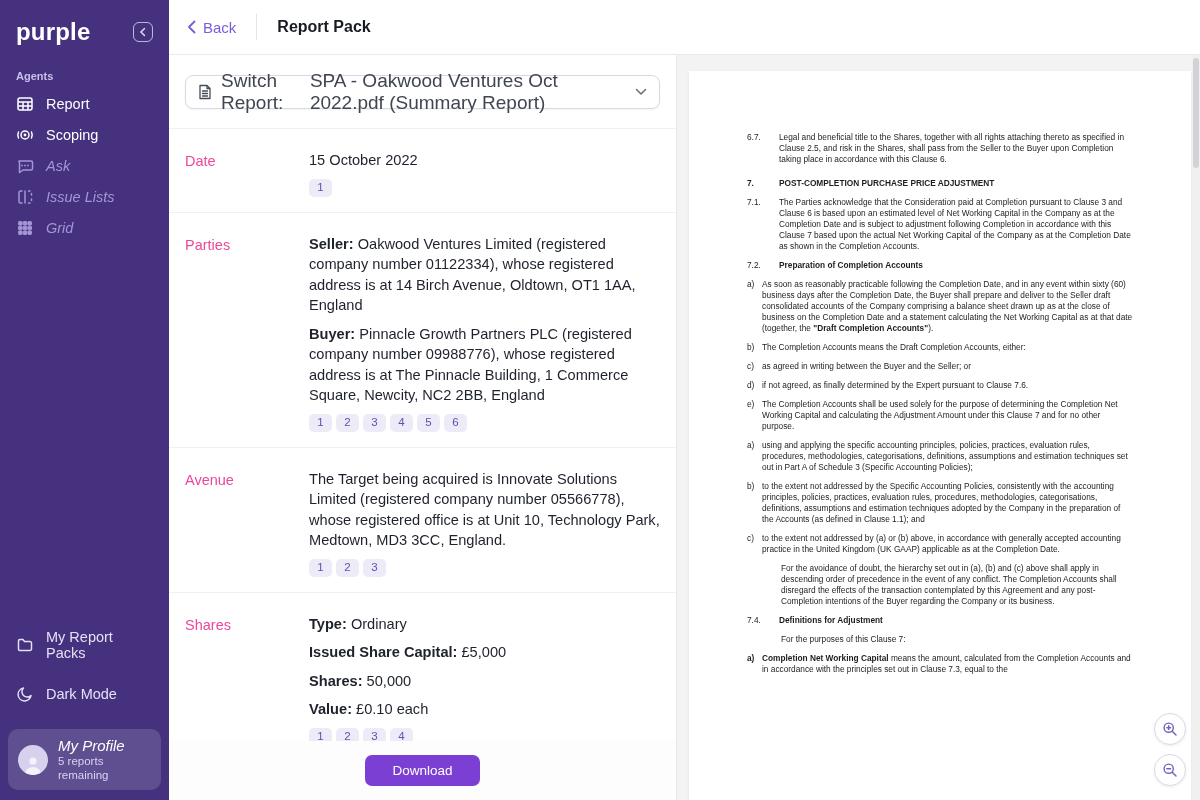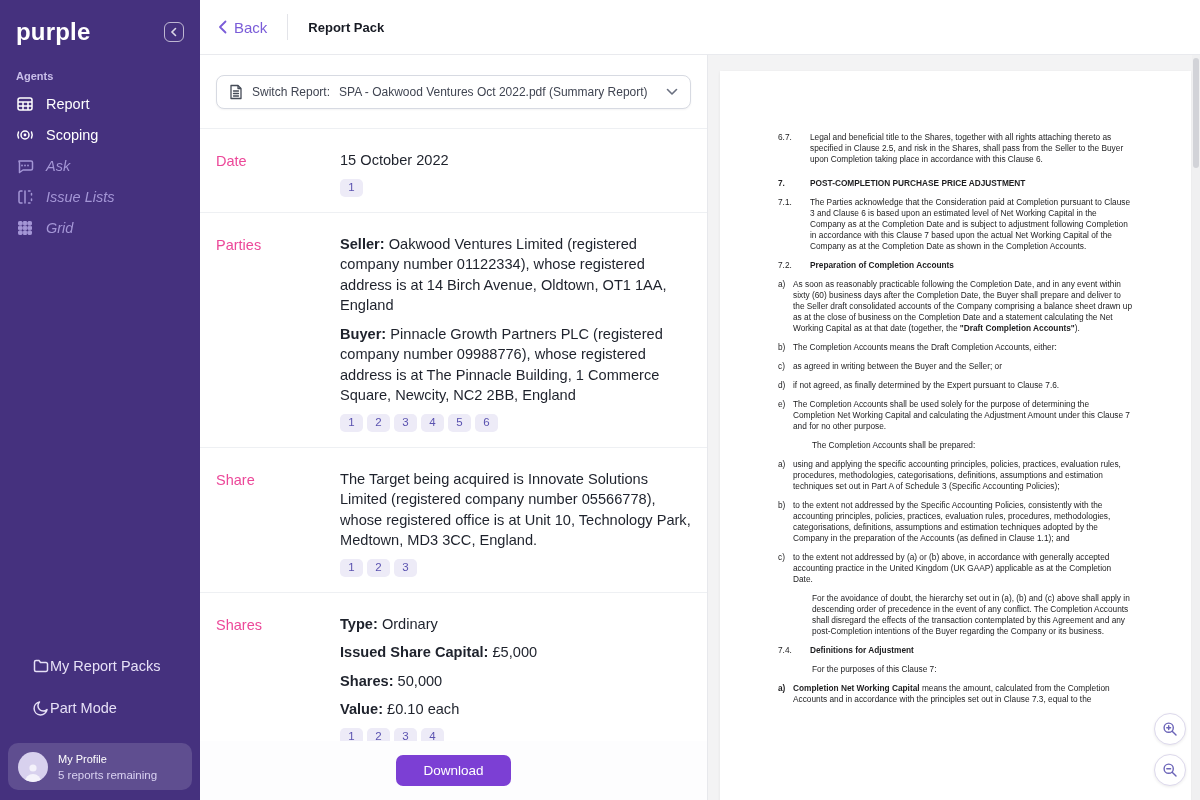--- a/index.html
+++ b/index.html
@@ -1,67 +1,67 @@
 <!DOCTYPE html>
 <html><head>
 <meta charset="utf-8">
 <style>
   * { box-sizing: border-box; margin: 0; padding: 0; }
   html,body { width:1200px; height:800px; overflow:hidden; background:#fff;
               font-family:"Liberation Sans", sans-serif; }
   .app { display:flex; width:1200px; height:800px; }
 
   
-  .sidebar { width:200px; flex-shrink:0; background:#45317E; color:#fff;
+  .sidebar { width:169px; flex-shrink:0; background:#45317E; color:#fff;
              display:flex; flex-direction:column; }
   .sidebar-header { display:flex; align-items:center; justify-content:space-between;
                     padding:18px 16px 8px 16px; }
   .logo { font-size:24px; font-weight:700; letter-spacing:.2px; color:#fff; }
   .collapse-btn { width:20px; height:20px; border:1.6px solid rgba(255,255,255,.65);
                   border-radius:6px; display:flex; align-items:center; justify-content:center;
                   color:rgba(255,255,255,.8); cursor:pointer; }
   .collapse-btn svg { display:block; }
   .section-label { font-size:11px; font-weight:700; color:#c9bfe9; padding:16px 16px 6px; }
   .nav-item { display:flex; align-items:center; gap:12px; padding:6px 16px; height:31px;
               font-size:14.5px; color:#ffffff; cursor:pointer; }
   .nav-item .icon { width:18px; height:18px; flex-shrink:0; display:flex; align-items:center; }
   .nav-item.disabled { color:#a висо; }
   .nav-item.disabled { color:#a existir;font-style:italic; }
   .nav-item.disabled { color:#a496d6; cursor:default; }
   .nav-item svg { stroke:currentColor; }
   .sidebar-footer { margin-top:auto; padding-bottom:8px; }
-  .footer-item { display:flex; align-items:center; padding:12px 32px;
+  .footer-item { display:flex; align-items:center; gap:12px; padding:12px 16px;
                  font-size:14.5px; color:#e6e0f6; cursor:pointer; }
   .footer-item .icon { width:18px; height:18px; display:flex; align-items:center; }
   .footer-item svg { stroke:currentColor; }
   .profile-card { margin:14px 8px 2px 8px; background:rgba(255,255,255,.14);
                   border-radius:10px; padding:8px 10px; display:flex; gap:10px;
                   align-items:center; cursor:pointer; }
   .avatar { width:30px; height:30px; border-radius:50%; background:#d8d1ee;
             overflow:hidden; display:flex; align-items:flex-end; justify-content:center; flex-shrink:0; }
-  .profile-name { font-size:11px; color:#fff; line-height:17px; }
+  .profile-name { font-size:15px; color:#fff; line-height:17px;font-style:italic; }
   .profile-meta { font-size:11.5px; color:#d9d2f1; line-height:14px; }
 
   
   .main { flex:1; display:flex; flex-direction:column; min-width:0; }
   .topbar { height:55px; flex-shrink:0; background:#fff; border-bottom:1px solid #e9eaee;
             display:flex; align-items:center; padding-left:18px; }
   .back-btn { display:flex; align-items:center; gap:7px; color:#7a5cd8; font-size:15px; cursor:pointer; }
   .topbar-divider { width:1px; height:26px; background:#e3e4e9; margin:0 20px; }
-  .page-title { font-size:13px; font-weight:700; color:#171a23; }
+  .page-title { font-size:16px; font-weight:700; color:#171a23; }
 
   .content { flex:1; display:flex; min-height:0; }
 
   
   .report-panel { width:508px; flex-shrink:0; background:#fff; border-right:1px solid #e7e8ec;
                   display:flex; flex-direction:column; }
   .switch-row { padding:20px 16px 19px; border-bottom:1px solid #eef0f3; }
   .switch-select { height:34px; border:1px solid #d7dae2; border-radius:8px; background:#fff;
                    box-shadow:0 1px 2px rgba(16,24,40,.05); display:flex; align-items:center;
-                   gap:9px; padding:0 12px; font-size:12px; color:#404552; cursor:pointer; }
+                   gap:9px; padding:0 12px; font-size:19px; color:#404552; cursor:pointer; }
   .switch-select .doc-ic { display:flex; flex-shrink:0; }
   .switch-chevron { margin-left:auto; color:#6a7080; display:flex; }
   .rows { flex:1; overflow:hidden; }
   .row { display:flex; padding:21px 16px 15px; border-bottom:1px solid #eef0f3; }
   .row-label { width:124px; flex-shrink:0; font-size:14.5px; color:#ec4899;
                line-height:20px; padding-top:1px; }
   .row-value { flex:1; font-size:14.6px; color:#1e222c; line-height:20.5px; }
   .row-value p { margin:0 0 8px; }
   .row-value .b { font-weight:700; }
   .citations { display:flex; gap:4px; margin-top:2px; flex-wrap:wrap; }
@@ -179,21 +179,21 @@
           </svg>
         </span>
         <span>My Report Packs</span>
       </div>
       <div class="footer-item">
         <span class="icon">
           <svg width="18" height="18" viewBox="0 0 18 18" fill="none" stroke-width="1.5" stroke-linecap="round" stroke-linejoin="round">
             <path d="M15 10.5 A6.5 6.5 0 1 1 7.5 3 A5.2 5.2 0 0 0 15 10.5 z"></path>
           </svg>
         </span>
-        <span>Part Mode</span>
+        <span>Dark Mode</span>
       </div>
       <div class="profile-card">
         <span class="avatar">
           <svg width="22" height="22" viewBox="0 0 22 22" fill="#f4f2fb">
             <circle cx="11" cy="8" r="3.6"></circle>
             <path d="M3 22 a8 8 0 0 1 16 0 z"></path>
           </svg>
         </span>
         <span>
           <div class="profile-name">My Profile</div>
@@ -264,21 +264,21 @@
                   <span class="chip">2</span>
                   <span class="chip">3</span>
                   <span class="chip">4</span>
                   <span class="chip">5</span>
                   <span class="chip">6</span>
                 </div>
     </div>
   </div>
 
   <div class="row">
-    <div class="row-label">Share</div>
+    <div class="row-label">Avenue</div>
     <div class="row-value">
       <div class="paras">
                   <p><span>The Target being acquired is Innovate Solutions Limited (registered company number 05566778), whose registered office is at Unit 10, Technology Park, Medtown, MD3 3CC, England.</span></p>
                 </div>
       <div class="citations">
                   <span class="chip">1</span>
                   <span class="chip">2</span>
                   <span class="chip">3</span>
                 </div>
     </div>
@@ -352,24 +352,20 @@
     <span class="num">d)</span>
     <span class="body"><span>if not agreed, as finally determined by the Expert pursuant to Clause 7.6.</span></span>
   </div>
 
   <div class="clause alpha">
     <span class="num">e)</span>
     <span class="body"><span>The Completion Accounts shall be used solely for the purpose of determining the Completion Net Working Capital and calculating the Adjustment Amount under this Clause 7 and for no other purpose.</span></span>
   </div>
 
 
-  <div class="clause indent">
-    <span class="num"></span>
-    <span class="body"><span>The Completion Accounts shall be prepared:</span></span>
-  </div>
 
   <div class="clause alpha">
     <span class="num">a)</span>
     <span class="body"><span>using and applying the specific accounting principles, policies, practices, evaluation rules, procedures, methodologies, categorisations, definitions, assumptions and estimation techniques set out in Part A of Schedule 3 (Specific Accounting Policies);</span></span>
   </div>
 
   <div class="clause alpha">
     <span class="num">b)</span>
     <span class="body"><span>to the extent not addressed by the Specific Accounting Policies, consistently with the accounting principles, policies, practices, evaluation rules, procedures, methodologies, categorisations, definitions, assumptions and estimation techniques adopted by the Company in the preparation of the Accounts (as defined in Clause 1.1); and</span></span>
   </div>

